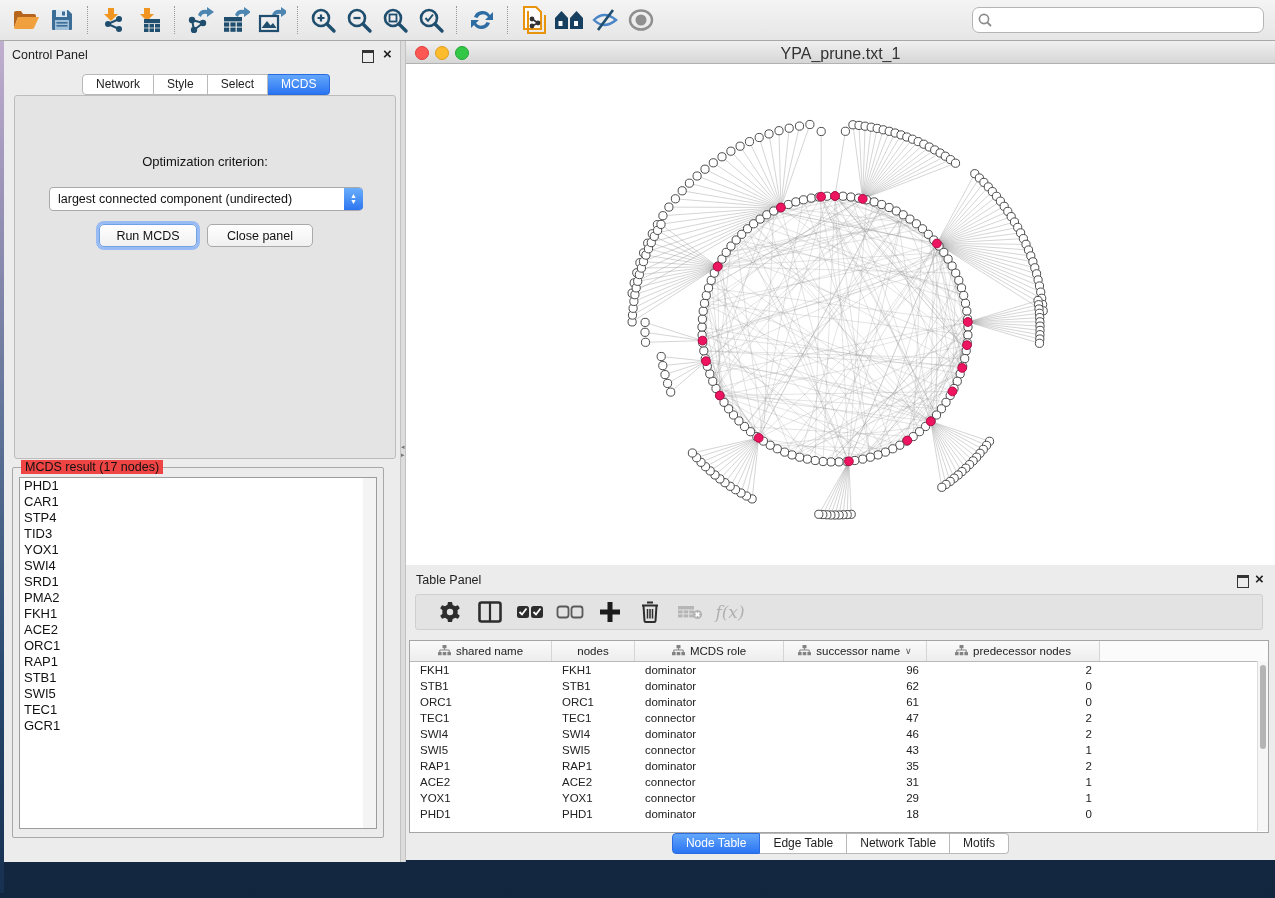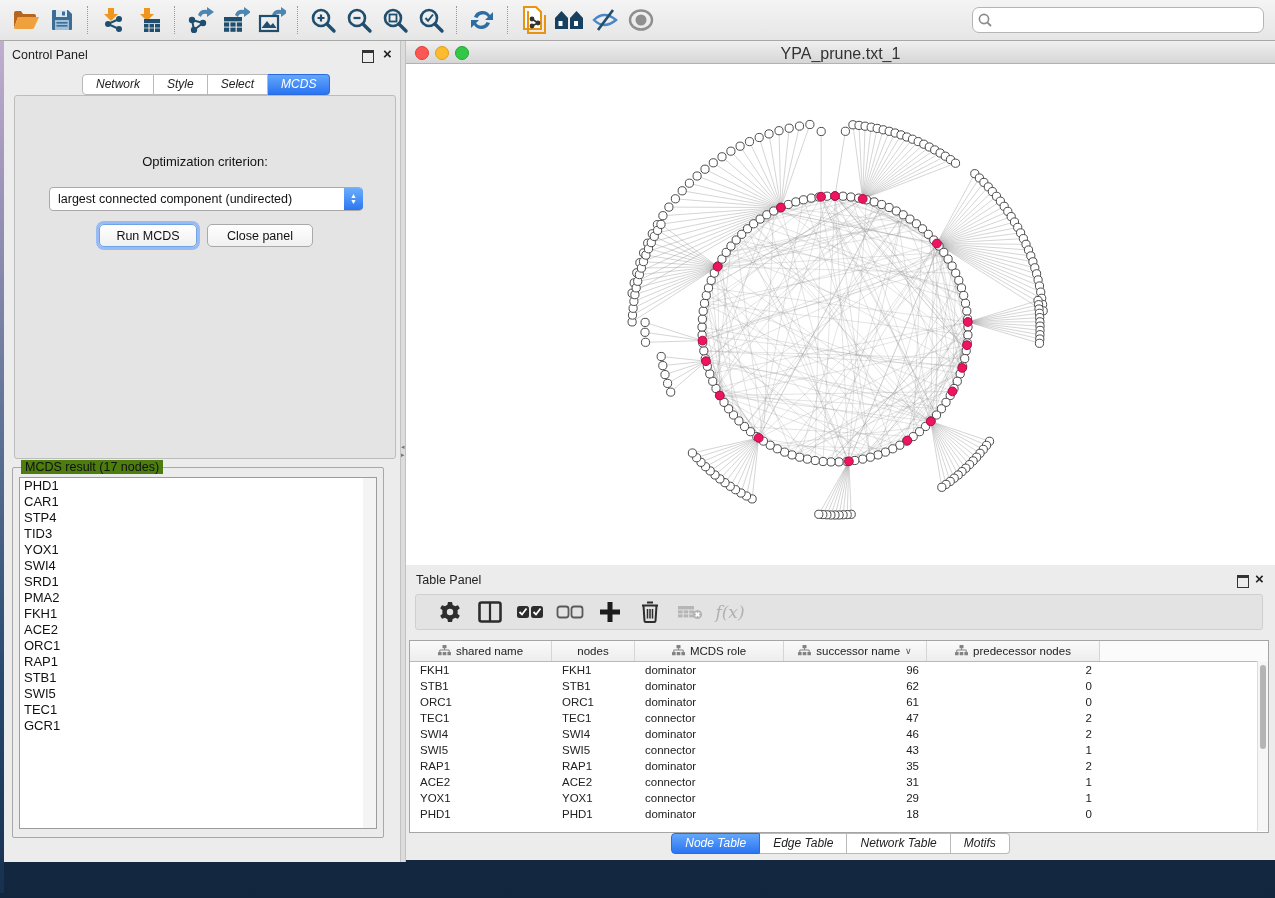--- a/index.html
+++ b/index.html
@@ -20,40 +20,40 @@
   .search-wrap input{border:none;outline:none;background:transparent;flex:1;height:18px;
     font-size:12px;font-family:"Liberation Sans",sans-serif;}
   
   .control-panel{position:absolute;left:4px;top:41px;width:396px;height:821px;background:#ececec;}
   .panel-head{position:absolute;left:0;top:0;width:100%;height:26px;}
   .panel-title{position:absolute;left:8px;top:7px;font-size:12.5px;color:#222;}
   .float-ico{position:absolute;width:10px;height:9px;border:1.5px solid #333;border-top-width:3px;top:9px;}
   .close-ico{position:absolute;top:4px;font-size:15px;font-weight:900;color:#222;line-height:18px;}
   .seg-tabs{position:absolute;display:flex;}
   .seg-tab{height:19px;line-height:19px;padding:0 13px;font-size:12px;color:#222;background:#fff;
-    border:1px solid #b9b9b9;border-left:none;cursor:default;font-style:italic;}
+    border:1px solid #b9b9b9;border-left:none;cursor:default;}
   .seg-tab:first-child{border-left:1px solid #b9b9b9;border-radius:4px 0 0 4px;}
   .seg-tab:last-child{border-radius:0 4px 4px 0;}
   .seg-tab.active{background:linear-gradient(180deg,#63a7fb,#2a74f2);color:#fff;border-color:#2a6ce0;}
   .cp-box{position:absolute;left:10px;top:54px;width:380px;height:362px;background:#e4e4e4;
     border:1px solid #bcbcbc;border-radius:3px;}
   .opt-label{position:absolute;left:0;top:58px;width:100%;text-align:center;font-size:13px;color:#111;}
   .dropdown{position:absolute;left:34px;top:91px;width:312px;height:22px;background:#fff;
     border:1px solid #a9a9a9;border-radius:4px;display:flex;align-items:center;}
   .dropdown .dd-text{flex:1;font-size:12.5px;color:#111;padding-left:8px;white-space:nowrap;}
   .dd-stepper{width:19px;height:22px;margin-right:-1px;border-radius:0 4px 4px 0;
     background:linear-gradient(180deg,#6aaefc,#2d76f0);display:flex;flex-direction:column;
     align-items:center;justify-content:center;color:#fff;font-size:7px;line-height:6px;}
   .btn{height:21px;background:linear-gradient(180deg,#ffffff,#f0f0f0);border:1px solid #a9a9a9;
     border-radius:5px;font-size:12.5px;color:#111;display:flex;align-items:center;justify-content:center;
     font-family:"Liberation Sans",sans-serif;}
   .btn.focus{box-shadow:0 0 0 3px rgba(110,165,250,.65);border-color:#6fa3e8;}
   .fieldset{position:absolute;left:8px;top:426px;width:370px;height:369px;border:1px solid #a8a8a8;
     border-radius:2px;}
-  .fieldset .legend{position:absolute;left:8px;top:-8px;background:#4d7c0f;padding:0 4px;
+  .fieldset .legend{position:absolute;left:8px;top:-8px;background:#ef4444;padding:0 4px;
     font-size:12.5px;color:#111;}
   .mcds-list{position:absolute;left:6px;top:9px;width:344px;height:350px;background:#fff;
     border:1px solid #9c9c9c;overflow:hidden;}
   .mcds-scroll{position:absolute;right:6px;top:9px;width:13px;height:350px;background:#f4f4f4;
     border:1px solid #9c9c9c;border-left:none;}
   .mcds-item{font-size:13px;color:#111;line-height:16px;padding-left:4px;}
   
   .vsplit{position:absolute;left:400px;top:41px;width:6px;height:821px;background:#dcdcdc;
     border-left:1px solid #c2c2c2;border-right:1px solid #c2c2c2;box-sizing:border-box;}
   .vsplit .grab{position:absolute;left:0px;top:402px;font-size:7px;color:#777;line-height:8px;}

